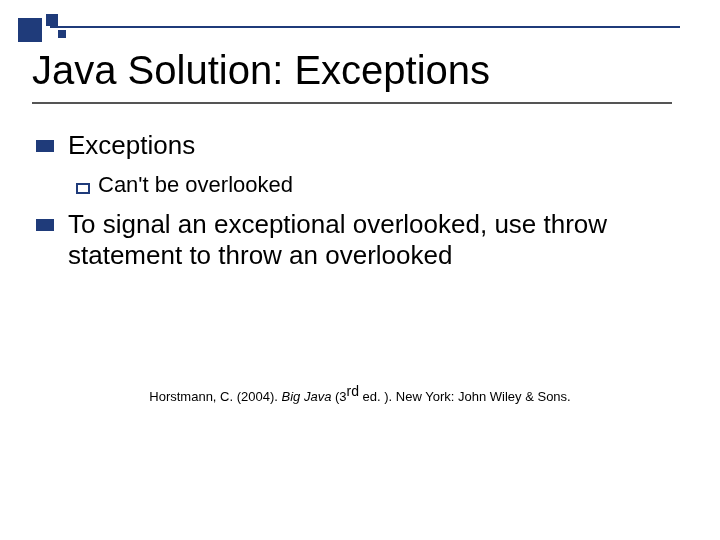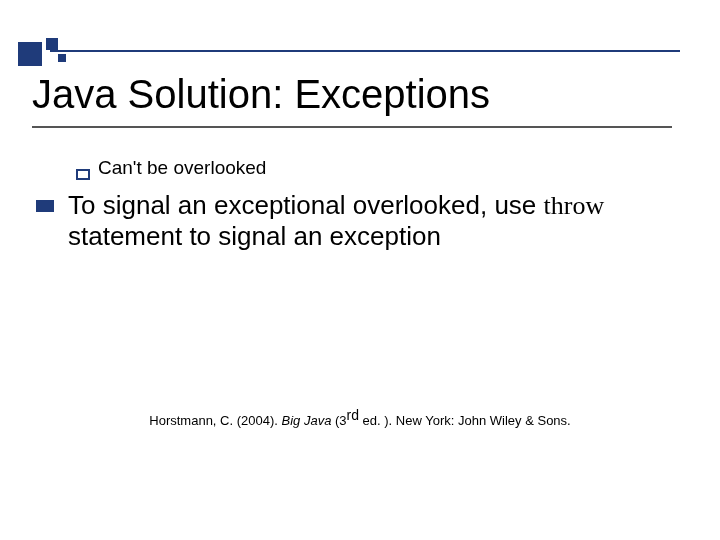--- a/index.html
+++ b/index.html
@@ -10,21 +10,20 @@
     background: #ffffff;
     font-family: Arial, Helvetica, sans-serif;
     color: #000;
     overflow: hidden;
   }
   .slide {
     position: relative;
     width: 720px;
     height: 432px;
     box-sizing: border-box;
-    margin-top: 24px;
   }
   .corner {
     position: absolute;
     top: 14px;
     left: 18px;
     width: 100px;
     height: 36px;
   }
   .corner .cube {
     position: absolute;
@@ -97,40 +96,40 @@
   .b1 .txt {
     flex: 1;
   }
   .sub {
     margin-left: 40px;
     margin-top: 2px;
     margin-bottom: 10px;
   }
   .b2 {
     display: flex;
-    align-items: flex-end;
+    align-items: center;
     margin-bottom: 4px;
-    font-size: 19px;
+    font-size: 22px;
     line-height: 1.25;
   }
   .b2 .mark {
     flex: 0 0 14px;
     width: 11px;
     height: 11px;
     margin-top: 8px;
     margin-right: 8px;
     box-sizing: border-box;
     border: 2px solid #1f3b7a;
     background: transparent;
   }
   .b2 .txt {
     flex: 1;
   }
   .mono {
-    font-family: Liberation Serif, serif;
+    font-family: Liberation Sans, sans-serif;
   }
   .bold-inline { font-weight: 400; }
   .citation {
     position: absolute;
     bottom: 28px;
     left: 0;
     right: 0;
     text-align: center;
     font-size: 13px;
   }
@@ -147,31 +146,35 @@
     <div class="cube med"></div>
     <div class="cube sml"></div>
     <div class="rule-top"></div>
   </div>
 
   <div class="title">Java Solution: Exceptions</div>
   <div class="title-underline"></div>
 
   <div class="body">
 
+    <div class="b1">
+      <div class="mark"></div>
+      <div class="txt">Exceptions</div>
+    </div>
 
     <div class="sub">
       <div class="b2">
         <div class="mark"></div>
         <div class="txt"><span class="bold-inline">Can't</span><span> be overlooked</span></div>
       </div>
     </div>
 
     <div class="b1">
       <div class="mark"></div>
-      <div class="txt"><span>To signal an exceptional overlooked, use </span><span class="mono">throw</span><span> statement to signal an exception</span></div>
+      <div class="txt"><span>To signal an exceptional overlooked, use </span><span class="mono">throw</span><span> statement to throw an overlooked</span></div>
     </div>
 
   </div>
 
   <div class="citation">
     <span>Horstmann, C. (2004). </span><span class="ital">Big Java</span><span> (3</span><sup>rd</sup><span> ed. ). New York: John Wiley &amp; Sons.</span>
   </div>
 
 </div>
 

